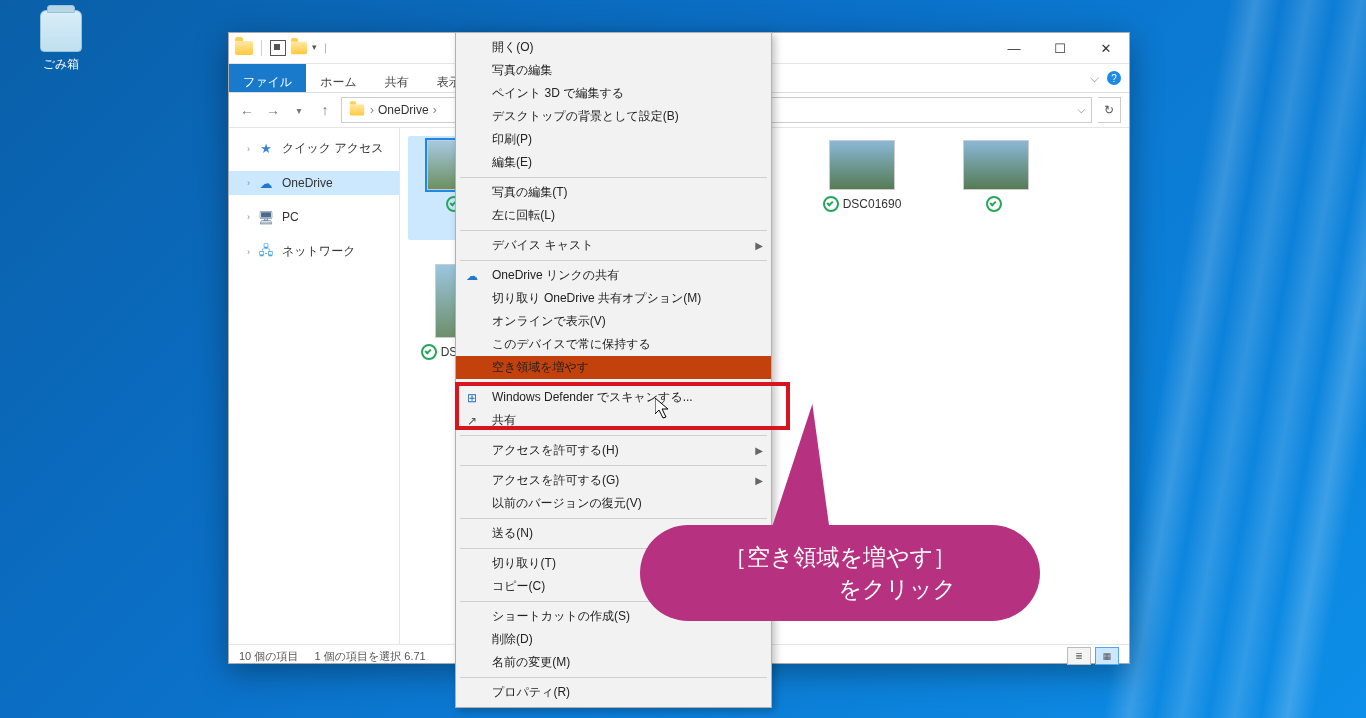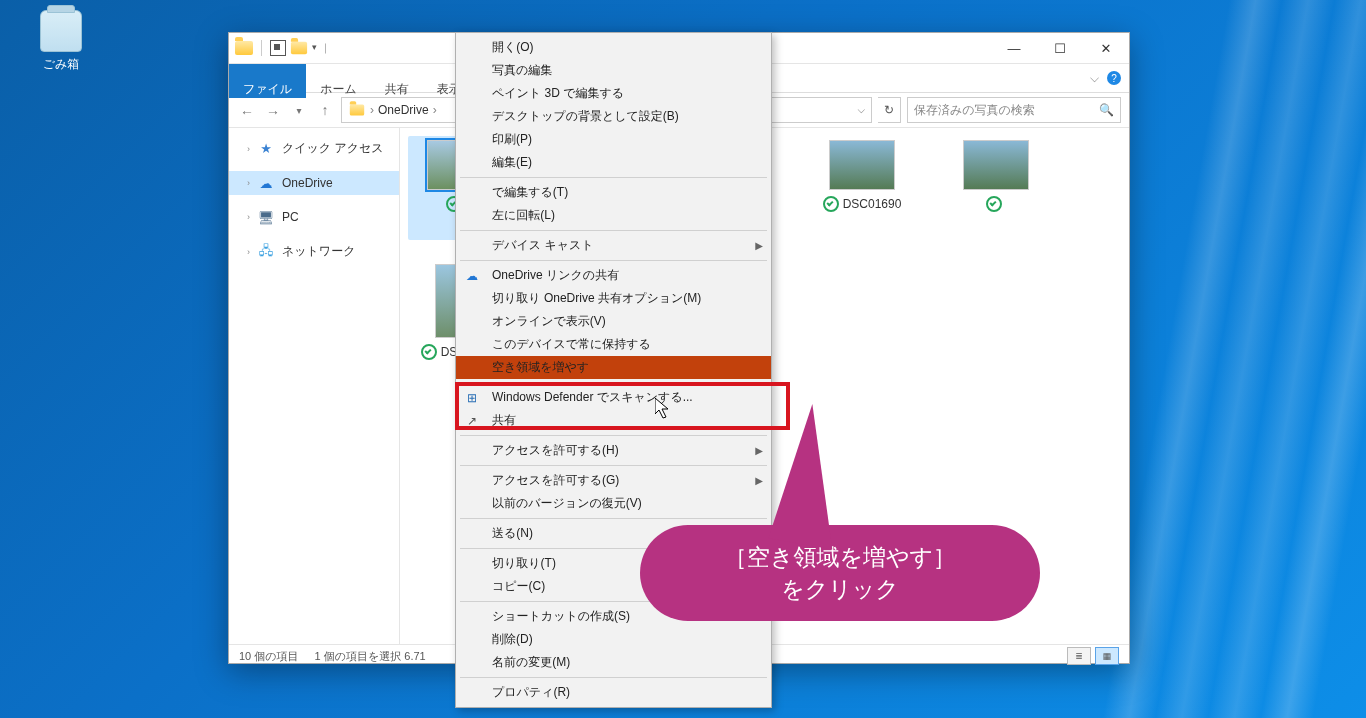--- a/index.html
+++ b/index.html
@@ -90,21 +90,21 @@
   .win-controls{margin-left:auto;display:flex;}
   .win-btn{width:46px;height:30px;display:flex;align-items:center;justify-content:center;font-size:13px;color:#333;cursor:default;}
   .ribbon {
     height: 28px;
     display: flex;
     align-items: stretch;
     border-bottom: 1px solid #ddd;
     background:#fff;
   }
   .rtab {
-    padding: 17px 14px;
+    padding: 10px 14px;
     color:#444;
     font-size:12px;
     text-align:center;
   }
   .rtab.active{
     background:#1979ca;
     color:#fff;
   }
   .ribbon .expand{margin-left:auto;display:flex;align-items:center;gap:8px;padding-right:8px;color:#666;}
   .help-ico{width:14px;height:14px;border-radius:50%;background:#1e88e5;color:#fff;font-size:10px;display:flex;align-items:center;justify-content:center;}
@@ -243,21 +243,21 @@
     width: 400px;
     height: 96px;
     background:#b63281;
     border-radius:48px;
     display:flex;
     align-items:center;
     justify-content:center;
     color:#fff;
     font-size:23px;
     line-height:1.4;
-    text-align:center;
+    text-align:right;
     z-index:55;
   }
   .callout::before{
     content:"";
     position:absolute;
     top:-120px;
     left:140px;
     width:0;height:0;
     border-left:20px solid transparent;
     border-right:45px solid transparent;
@@ -309,24 +309,20 @@
     <div class="navbtn" style="font-size:10px">▾</div>
     <div class="navbtn">↑</div>
     <div class="breadcrumb">
       <div class="folder-ico" style="transform:scale(0.8)"></div>
       <span class="bc-sep">›</span>
       <span>OneDrive</span>
       <span class="bc-sep">›</span>
       <span style="margin-left:auto;color:#888;font-size:10px">⌵</span>
     </div>
     <div class="refresh">↻</div>
-    <div class="searchbox">
-      <span>保存済みの写真の検索</span>
-      <span class="mag">🔍</span>
-    </div>
   </div>
 
   <div class="body">
     <div class="sidebar">
       <div class="side-item">
         <span class="chev">›</span>
         <span class="side-glyph star">★</span>
         <span>クイック アクセス</span>
       </div>
       <div style="height:10px"></div>
@@ -419,21 +415,21 @@
       <span>デスクトップの背景として設定(B)</span>
     </div>
     <div class="ctx-item">
       <span>印刷(P)</span>
     </div>
     <div class="ctx-item">
       <span>編集(E)</span>
     </div>
     <div class="ctx-sep"></div>
     <div class="ctx-item">
-      <span>で編集する(T)</span>
+      <span>写真の編集(T)</span>
     </div>
     <div class="ctx-item">
       <span>左に回転(L)</span>
     </div>
     <div class="ctx-sep"></div>
     <div class="ctx-item">
       <span>デバイス キャスト</span>
       <span class="sub">▶</span>
     </div>
     <div class="ctx-sep"></div>

